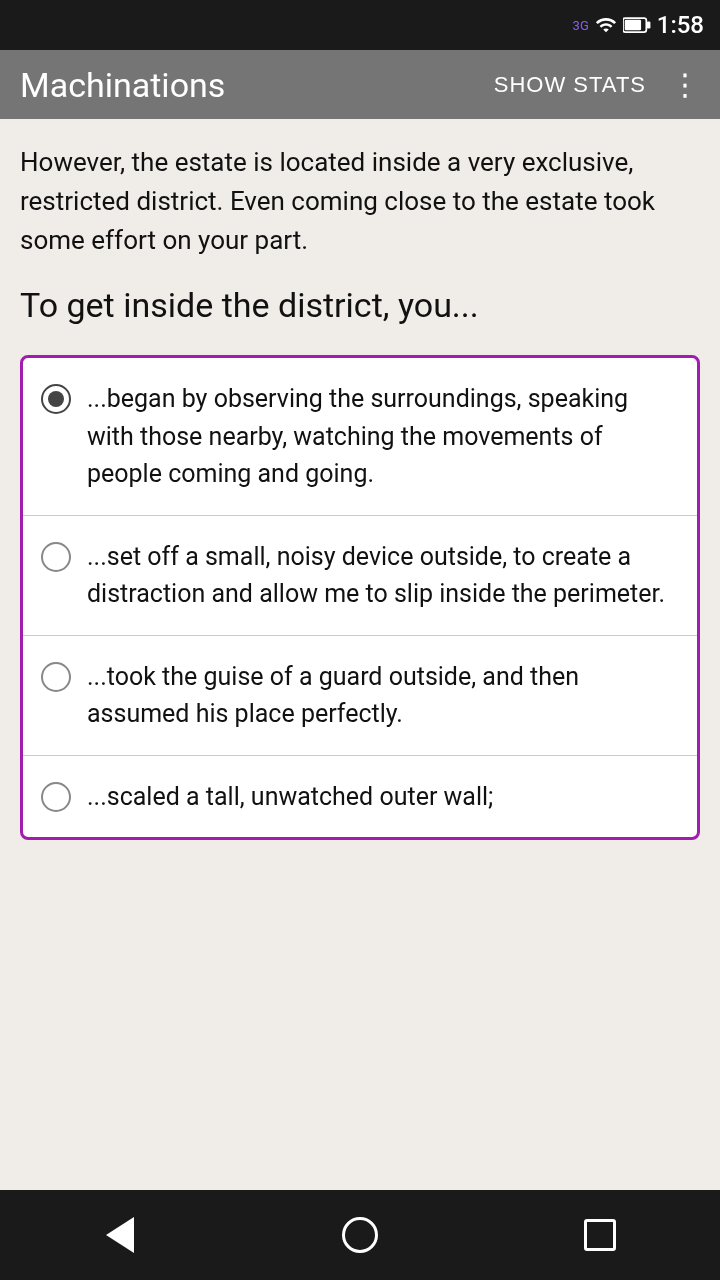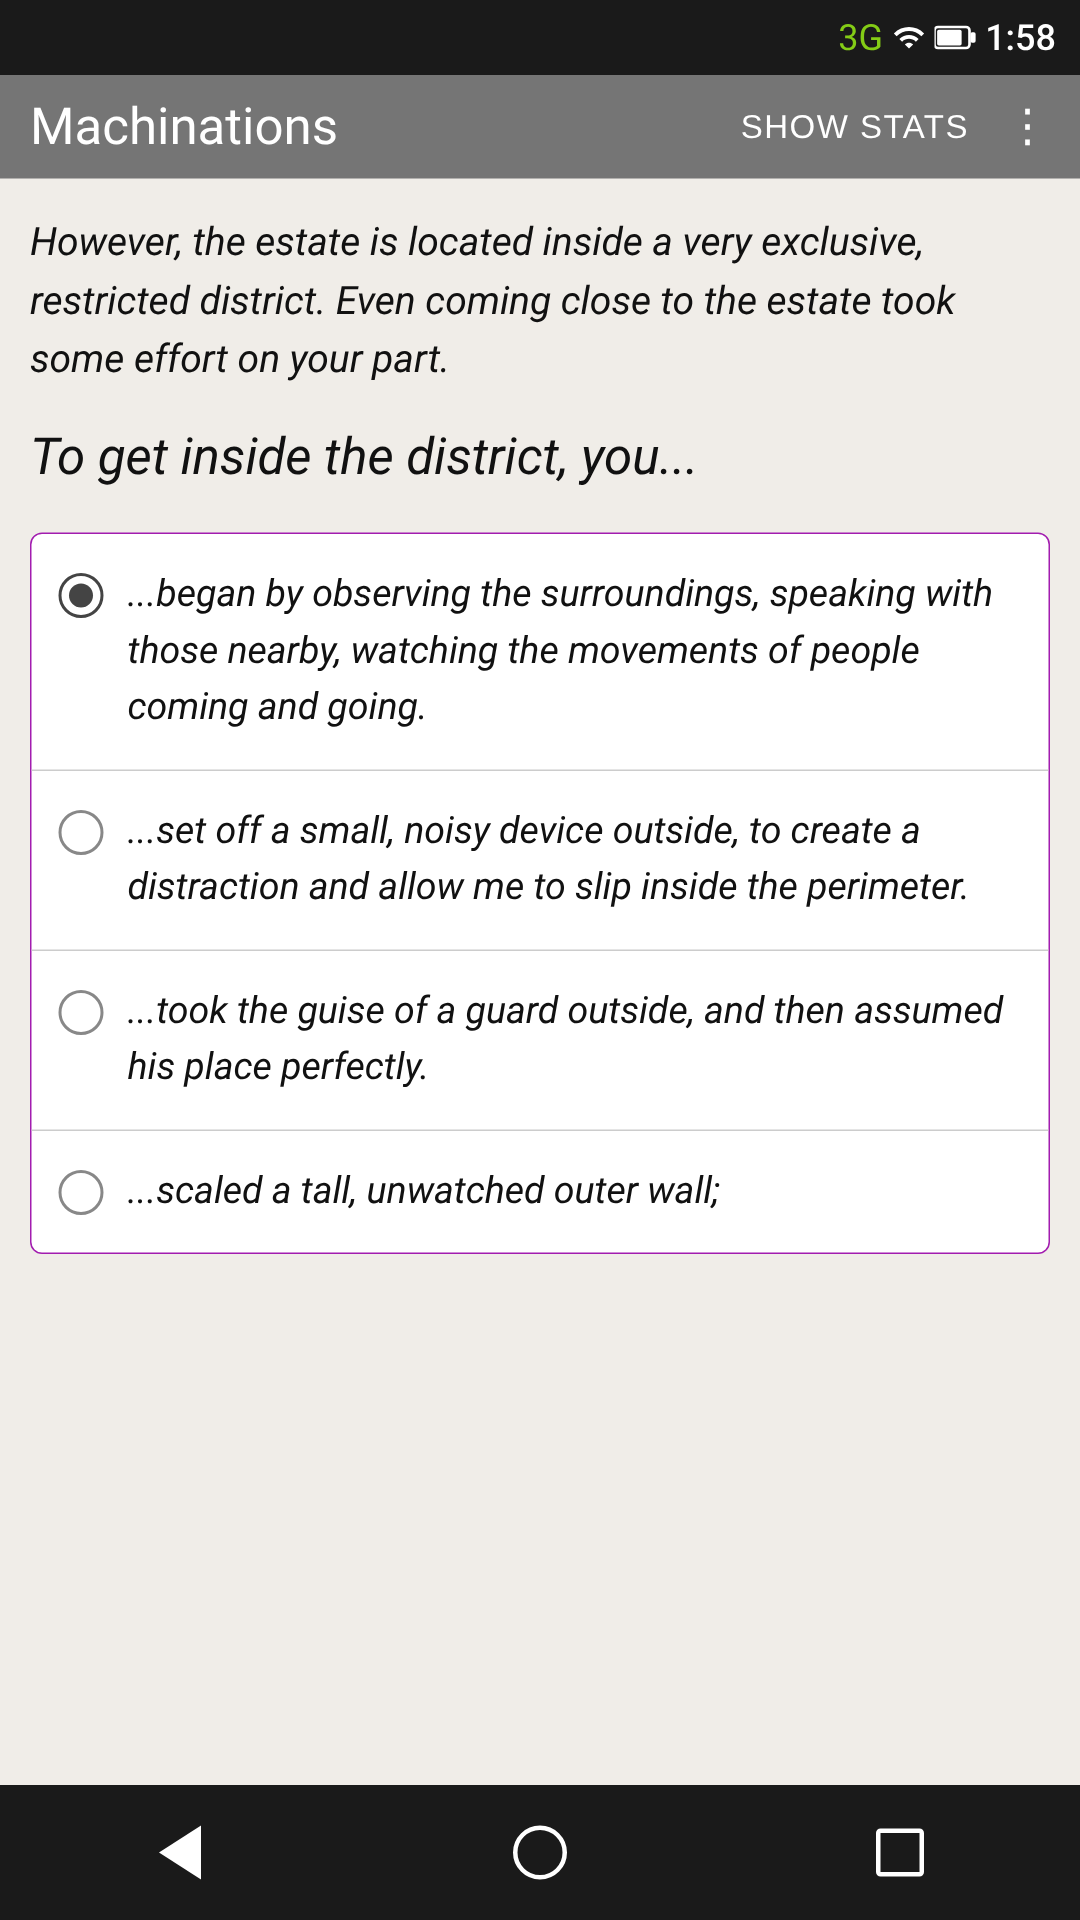--- a/index.html
+++ b/index.html
@@ -76,40 +76,39 @@
       border: none;
       cursor: pointer;
       line-height: 1;
     }
 
     
     .content {
       flex: 1;
       padding: 24px 20px 3px 20px;
       overflow-y: auto;
-      font-style: italic;
     }
 
     .story-text {
       font-size: 26px;
       line-height: 1.5;
       color: #111;
       margin-bottom: 20px;
     }
 
     .prompt-text {
       font-size: 34px;
       line-height: 1.5;
       color: #111;
       margin-bottom: 24px;
     }
 
     
     .choices-container {
-      border: 1px solid #a21caf;
+      border: 3px solid #a21caf;
       border-radius: 8px;
       overflow: hidden;
       background: #fff;
     }
 
     .choice-item {
       display: flex;
       align-items: flex-start;
       padding: 22px 18px;
       border-bottom: 1px solid #ccc;
@@ -202,21 +201,21 @@
       border: 3px solid white;
       border-radius: 3px;
       background: transparent;
     }
   </style>
 </head>
 <body>
 
 <div class="status-bar">
   <div class="status-icons">
-    <span style="font-size:24px; color:#84cc16;">3G</span>
+    <span style="font-size:13px; color:#8b5cf6;">3G</span>
     <svg width="22" height="22" viewBox="0 0 24 24" fill="white">
       <path d="M1 9l2 2c4.97-4.97 13.03-4.97 18 0l2-2C16.93 2.93 7.08 2.93 1 9zm8 8l3 3 3-3c-1.65-1.66-4.34-1.66-6 0zm-4-4l2 2c2.76-2.76 7.24-2.76 10 0l2-2C15.14 9.14 8.87 9.14 5 13z"></path>
     </svg>
     <svg width="28" height="22" viewBox="0 0 24 14" fill="white">
       <rect x="0" y="1" width="20" height="12" rx="2" ry="2" fill="none" stroke="white" stroke-width="1.5"></rect>
       <rect x="1.5" y="2.5" width="14" height="9" rx="1" fill="white"></rect>
       <rect x="20.5" y="4" width="3" height="6" rx="1" fill="white"></rect>
     </svg>
     <span class="status-time">1:58</span>
   </div>

